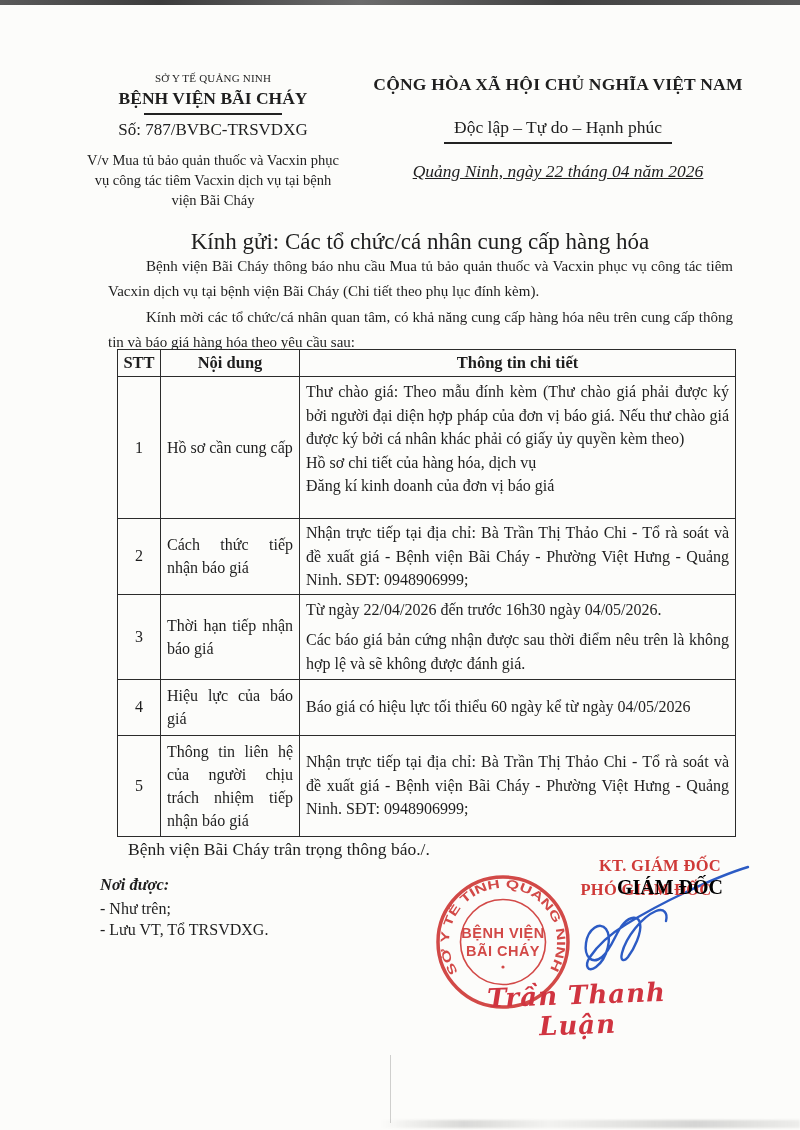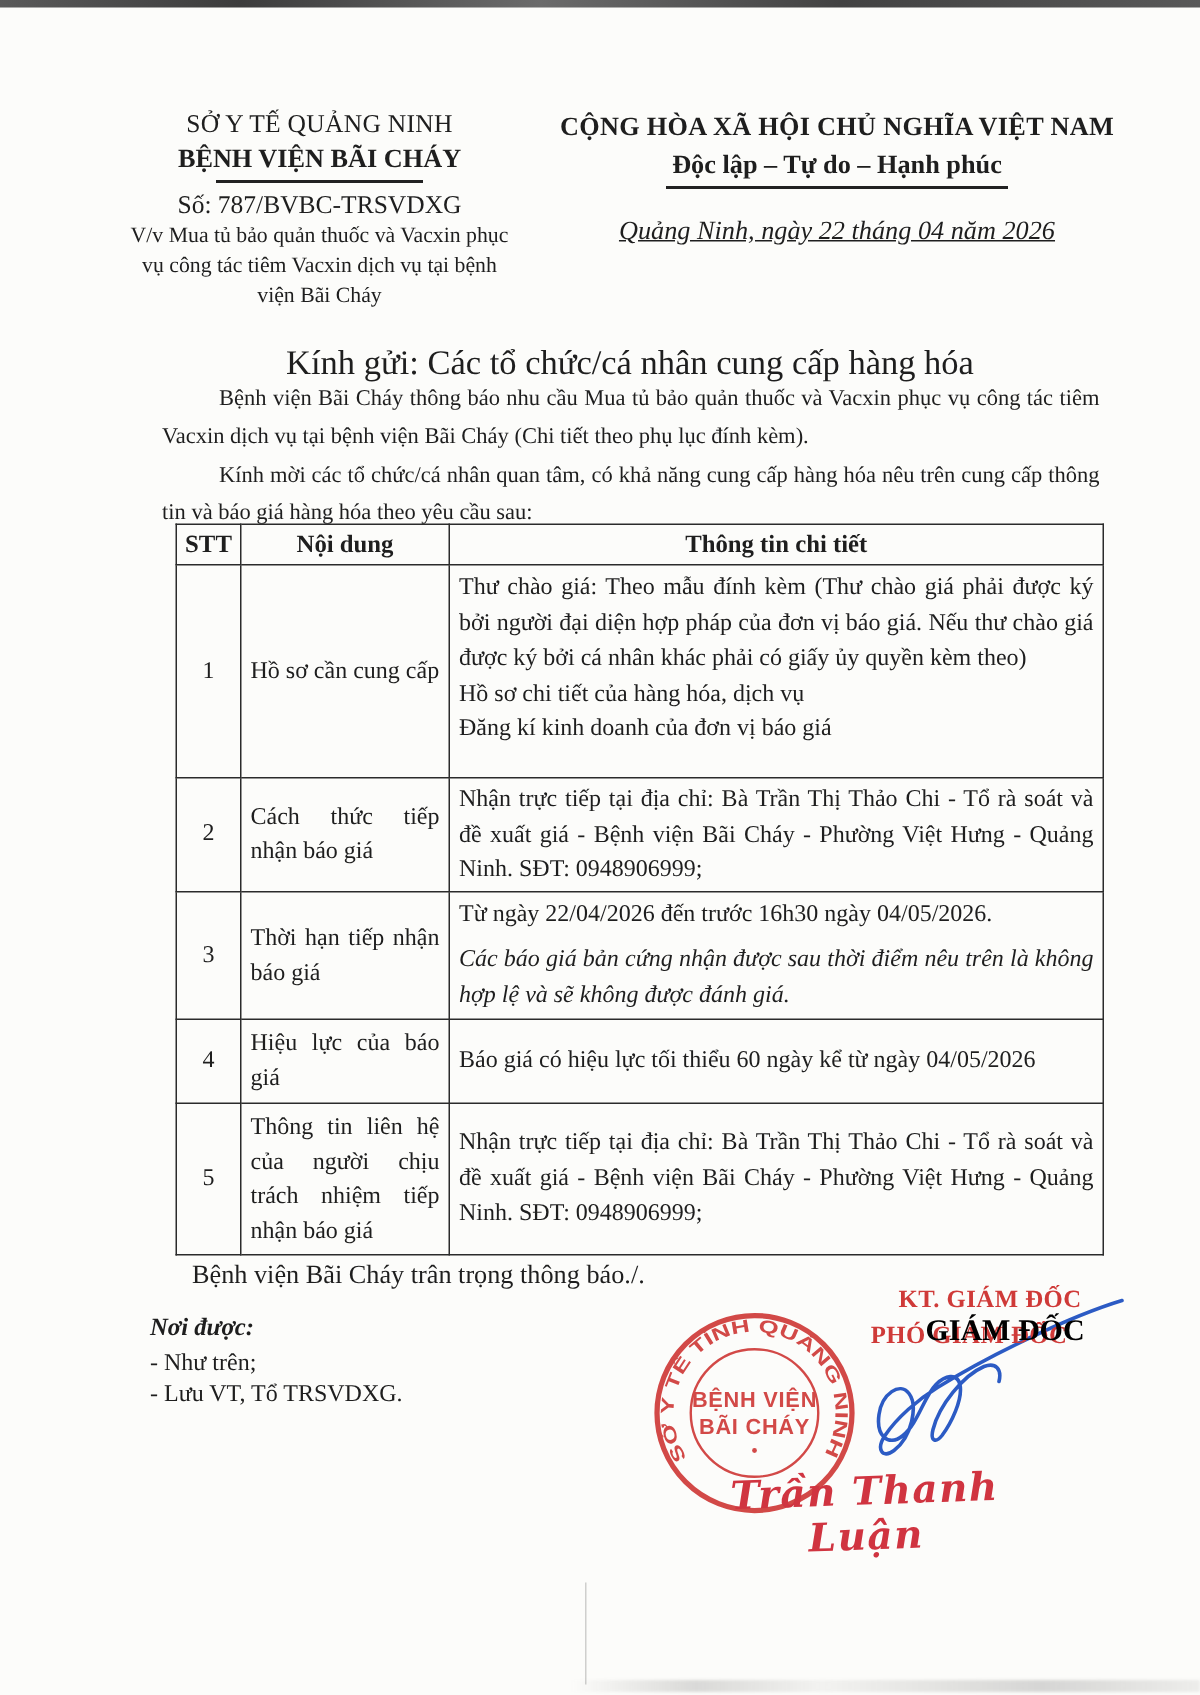--- a/index.html
+++ b/index.html
@@ -25,32 +25,32 @@
   .scan-line-vert{
     position:absolute;left:390px;top:1055px;width:1px;height:68px;
     background:rgba(70,70,70,.25);filter:blur(.4px);
   }
 
   
   .hdr-left{
     position:absolute;left:82px;top:72px;width:262px;
     text-align:center;line-height:1.25;
   }
-  .hdr-left .org-sup{font-size:17px;letter-spacing:.2px;}
+  .hdr-left .org-sup{font-size:11px;letter-spacing:.2px;}
   .hdr-left .org-main{font-size:17.5px;font-weight:bold;margin-top:2px;}
   .hdr-left .rule{width:138px;height:2px;background:#222;margin:3px auto 4px auto;}
   .hdr-left .doc-no{font-size:17px;margin-top:2px;}
-  .hdr-left .subject{font-size:14.5px;margin-top:0;line-height:1.38;}
+  .hdr-left .subject{font-size:14.5px;margin-top:10px;line-height:1.38;}
 
   .hdr-right{
     position:absolute;left:362px;top:74px;width:392px;
     text-align:center;line-height:1.25;
   }
   .hdr-right .motto1{font-size:17.5px;font-weight:bold;letter-spacing:.2px;}
-  .hdr-right .motto2{font-size:17.5px;font-weight:bold;margin-top:3px;}
+  .hdr-right .motto2{font-size:17.5px;font-weight:normal;margin-top:21px;}
   .hdr-right .rule{width:228px;height:2px;background:#222;margin:3px auto 0 auto;}
   .hdr-right .dateline{font-size:17.5px;font-style:italic;margin-top:17px;text-decoration:underline;}
 
   
   .salutation{
     position:absolute;left:108px;top:229px;width:624px;
     text-align:center;font-size:23px;
   }
   .para{
     position:absolute;left:108px;width:625px;
@@ -71,21 +71,21 @@
   table.quote th,table.quote td{
     border:1.6px solid #2b2b2b;
     vertical-align:middle;
     padding:2px 6px;
   }
   table.quote th{font-size:16.5px;font-weight:bold;text-align:center;height:24px;padding:1px 4px;}
   td.stt{text-align:center;}
   td.nd{text-align:justify;line-height:23px;padding-left:8px;padding-right:8px;}
   td.det{line-height:23.5px;padding-left:9px;padding-right:8px;text-align:justify;}
   td.det p{margin:0;}
-  tr.gapped td.det p + p{margin-top:7px;font-style:italic;}
+  tr.gapped td.det p + p{margin-top:7px;}
   tr.r1 td.det{vertical-align:top;padding-top:3px;}
 
   
   .closing{
     position:absolute;left:108px;top:839px;width:624px;
     font-size:17.5px;text-indent:20px;
   }
   .recipients{position:absolute;left:100px;top:874px;font-size:16px;line-height:21px;}
   .recipients .label{font-weight:bold;font-style:italic;font-size:16.5px;margin-bottom:3px;}
 

